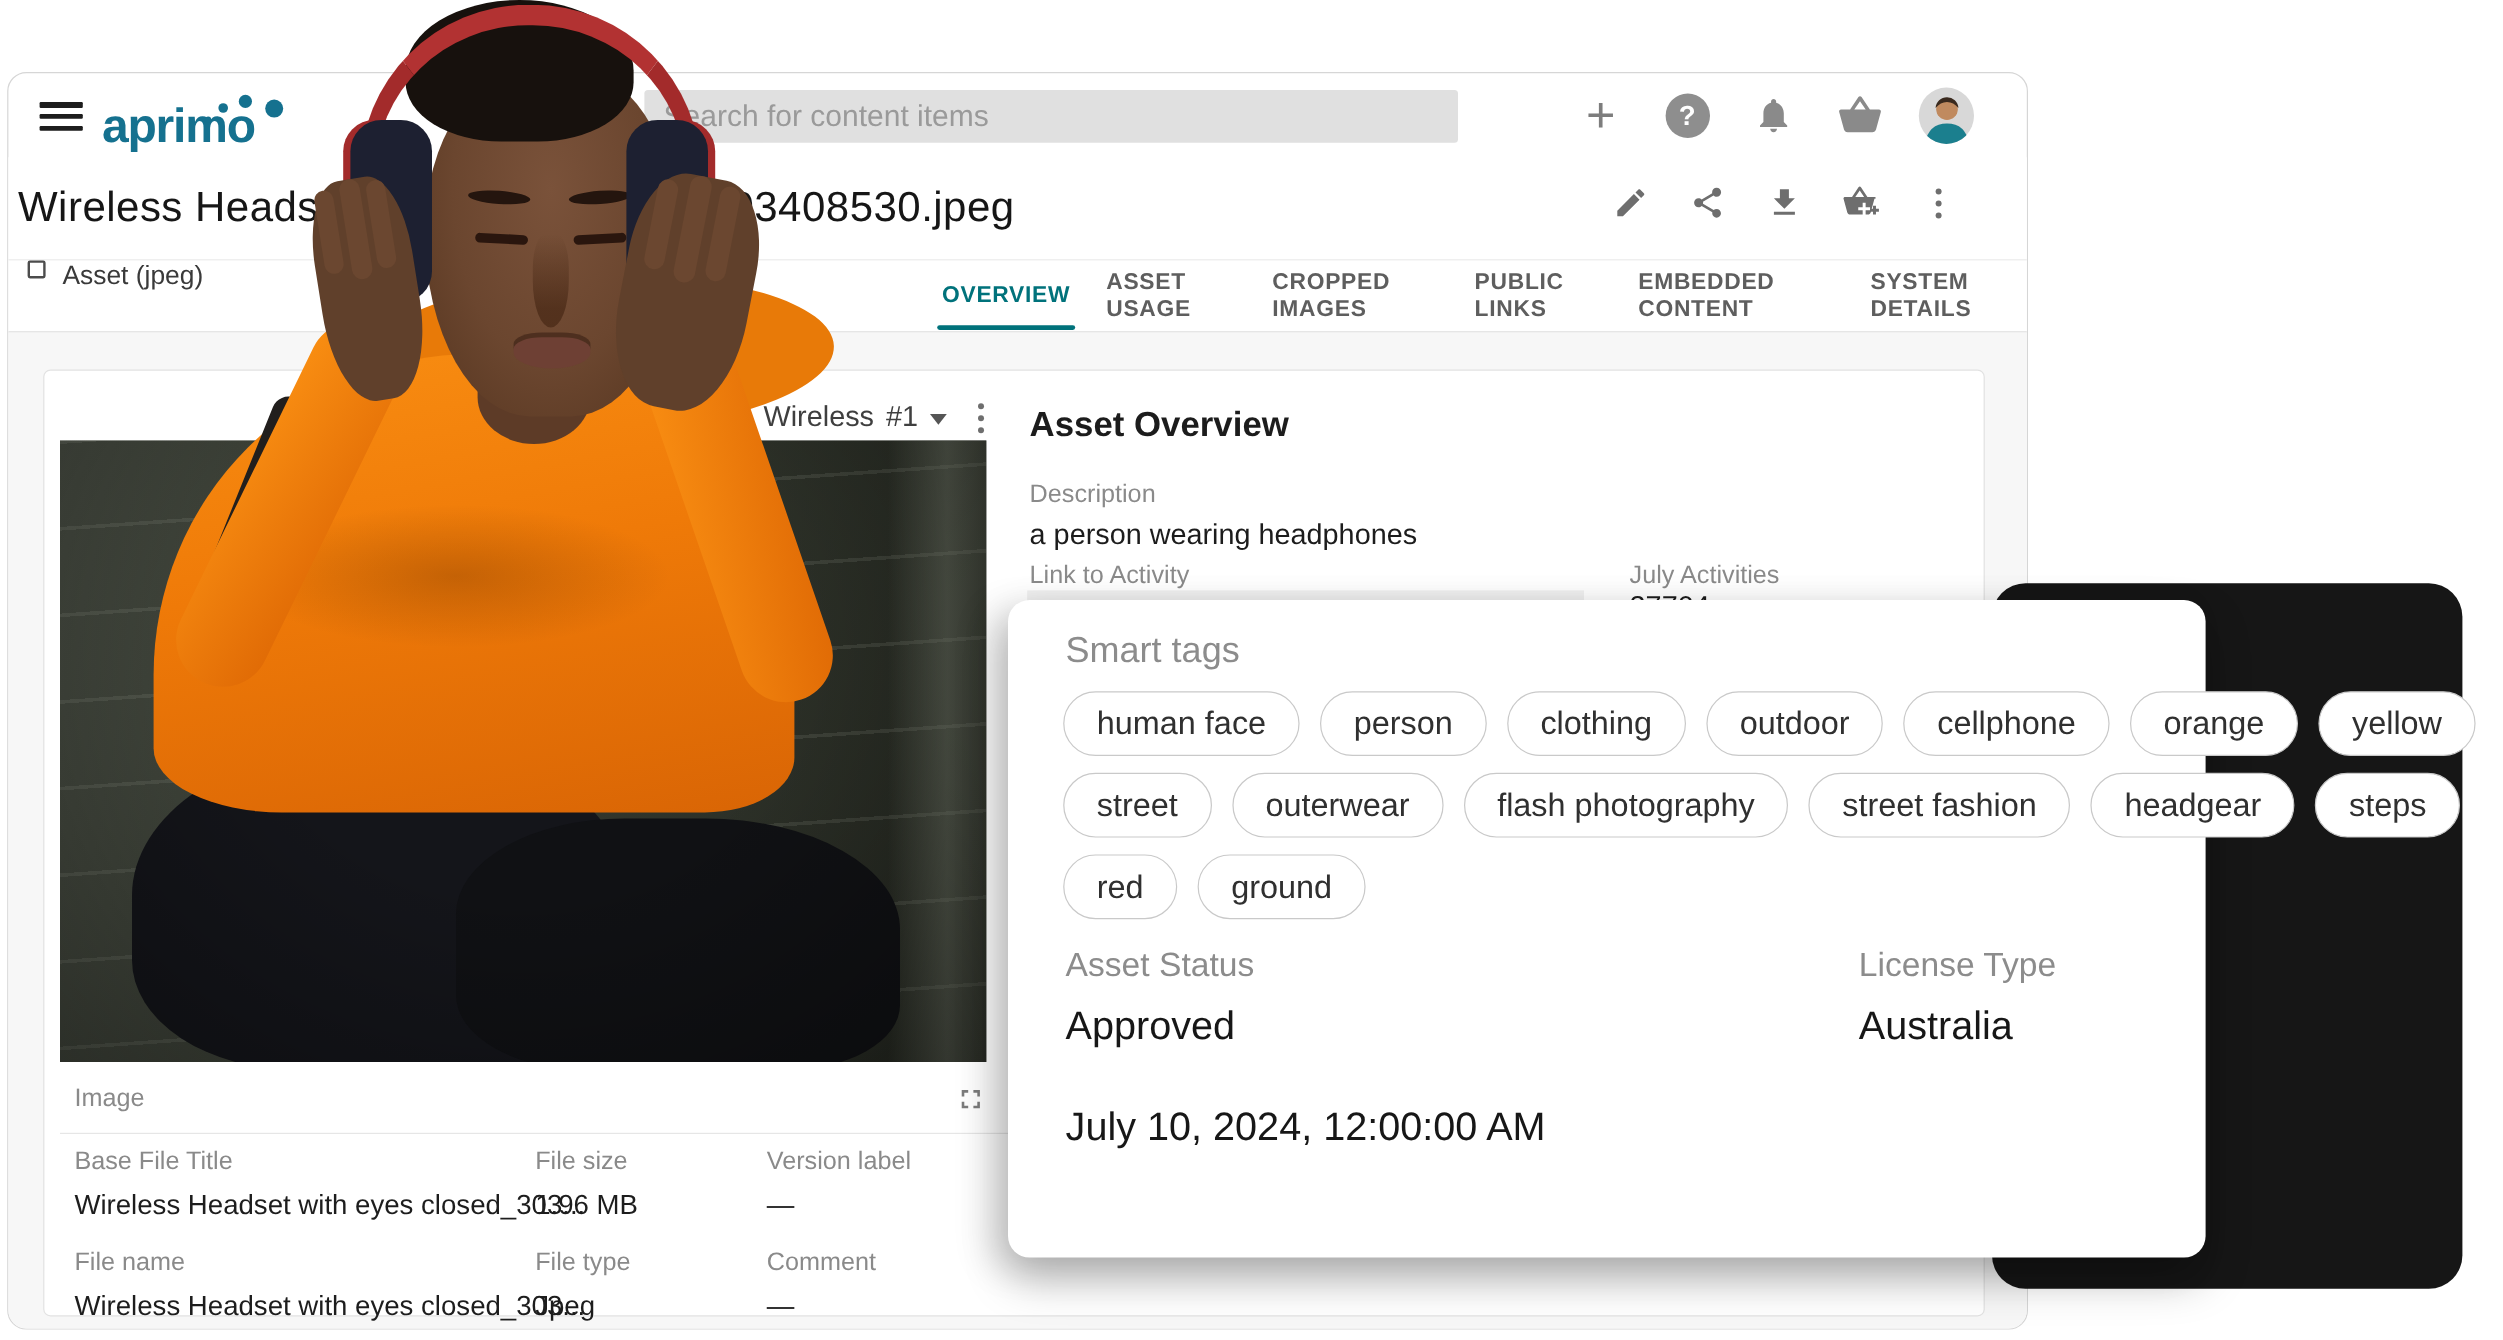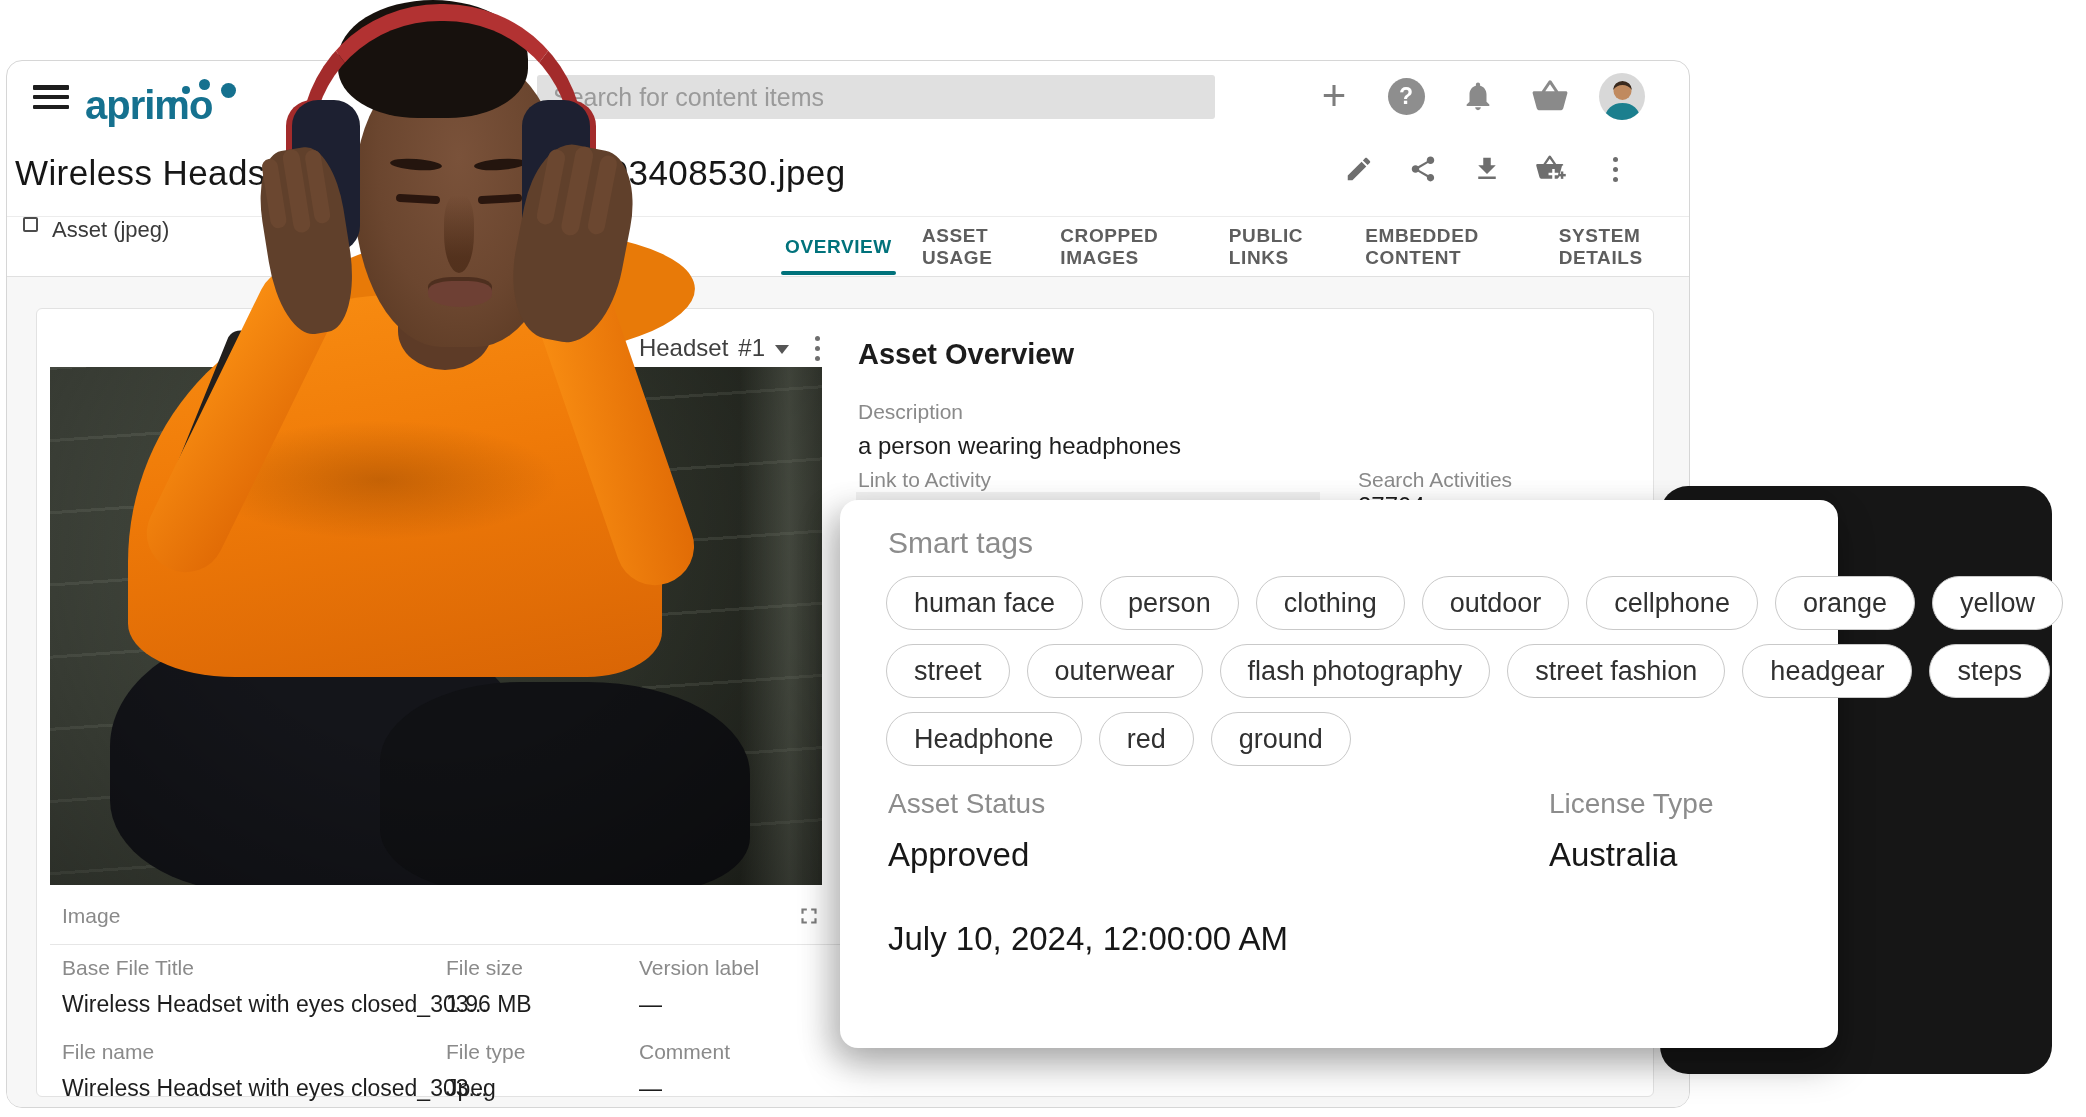--- a/index.html
+++ b/index.html
@@ -232,21 +232,21 @@
         <div class="tab">PUBLIC LINKS</div>
         <div class="tab">EMBEDDED CONTENT</div>
         <div class="tab">SYSTEM DETAILS</div>
       </div>
   </div>
 
   <div class="main-card"></div>
 
   <div class="version-row">
     <span class="version-label">
-      <span>Headset</span>
+      <span>Wireless</span>
       <span>#1</span>
       <span class="caret"></span>
     </span>
     <span class="kebab v-kebab">
         <i></i>
         <i></i>
         <i></i>
       </span>
   </div>
 
@@ -283,21 +283,21 @@
       <div class="fi-cell">
         <div class="fi-label">Comment</div>
         <div class="fi-value">—</div>
       </div>
     </div>
 
   <div class="ov-heading">Asset Overview</div>
   <div class="ov-desc-label">Description</div>
   <div class="ov-desc-value">a person wearing headphones</div>
   <div class="ov-link-label">Link to Activity</div>
-  <div class="ov-other-label">Search Activities</div>
+  <div class="ov-other-label">July Activities</div>
   <div class="ov-link-row">
     <span class="ov-link-value">27704</span>
   </div>
   <div class="ov-other-value">27704</div>
 
   <div class="popout">
     <div class="photo-bg">
       <div class="stair-light"></div>
       <div class="knee-sheen"></div>
       <div class="jeans-1"></div>
@@ -352,21 +352,20 @@
 
       <span class="pill">street</span>
           <span class="pill">outerwear</span>
           <span class="pill">flash photography</span>
           <span class="pill">street fashion</span>
           <span class="pill">headgear</span>
           <span class="pill">steps</span>
         </div>
       <div class="tag-row">
 
-      <span class="pill">Headphone</span>
           <span class="pill">red</span>
           <span class="pill">ground</span>
         </div>
     </div>
     <div class="fields-grid">
 
     <div class="field">
           <div class="field-label">Asset Status</div>
           <div class="field-value">Approved</div>
         </div>

